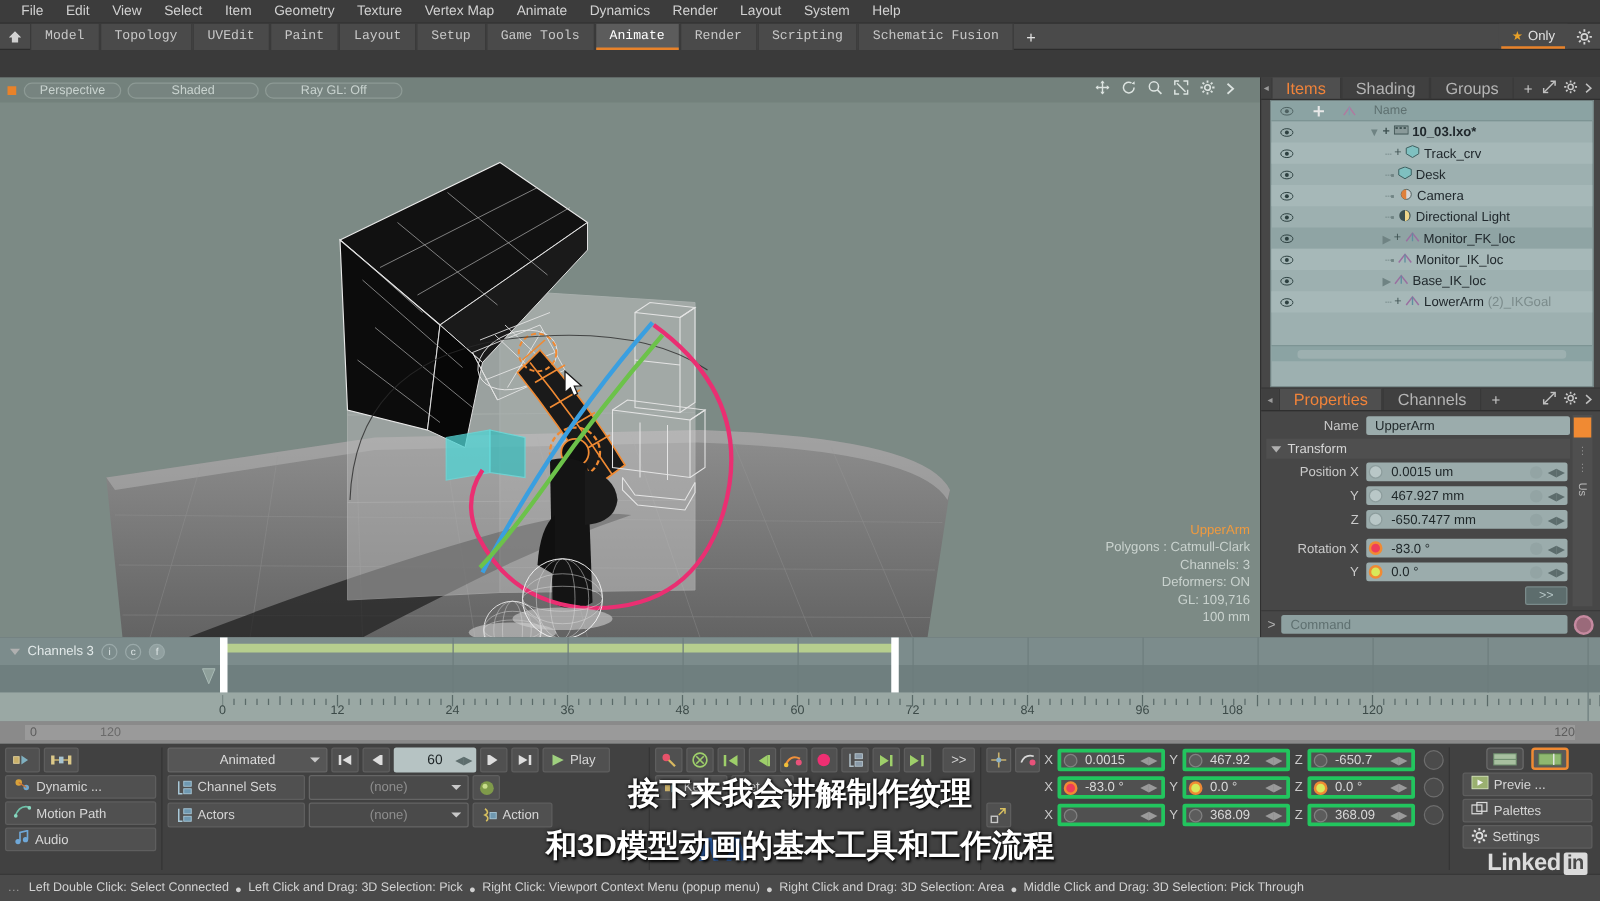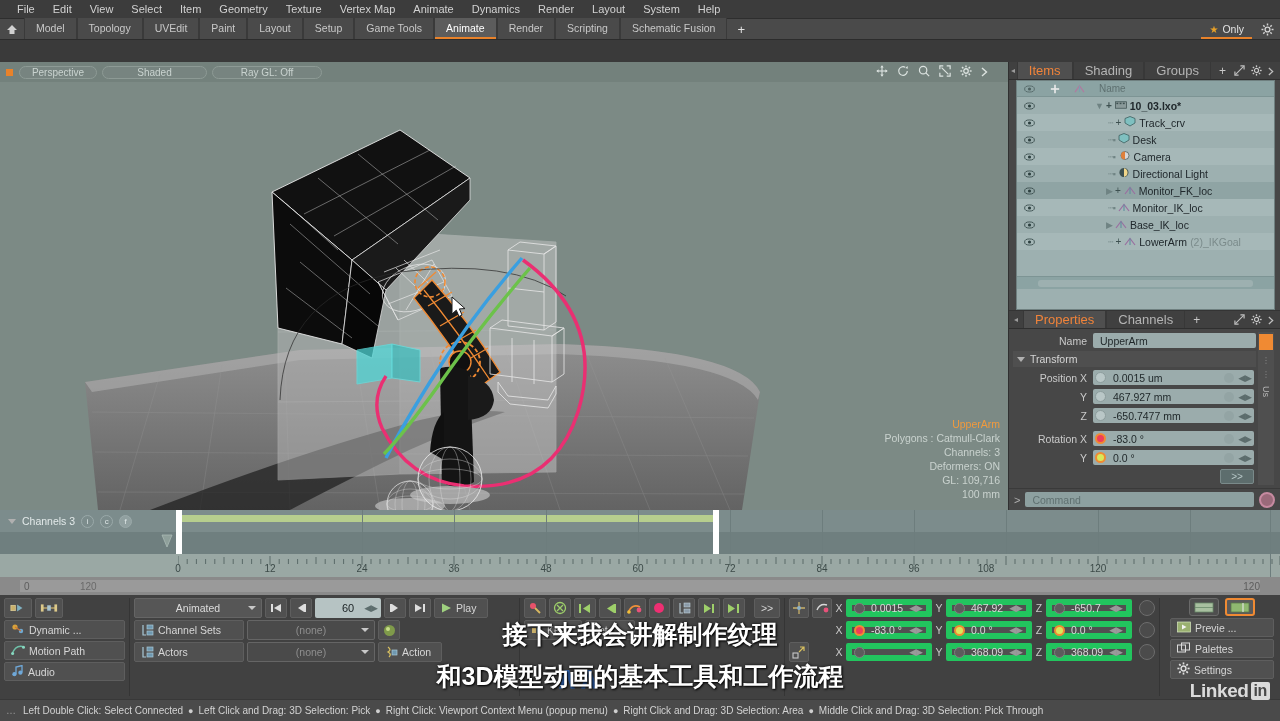--- a/index.html
+++ b/index.html
@@ -22,21 +22,21 @@
   .menubar { height:19px; background:#3c3c3c; display:flex; align-items:center;
     padding-left:8px; border-bottom:1px solid #2e2e2e; }
   .menuitem { font-size:11px; color:#d2d2d2; padding:0 9px; line-height:19px; }
 
   
   .layoutbar { height:21px; background:#4a4a4a; display:flex; align-items:stretch;
     border-bottom:1px solid #2c2c2c; }
   .lb-home { width:24px; display:flex; align-items:center; justify-content:center; }
   .lb-label { font-size:11px; color:#cfcfcf; line-height:21px; padding-left:4px;
     width:255px; }
-  .lb-tabs { display:flex; align-items:flex-end; }
+  .lb-tabs { display:flex; align-items:flex-start;font-family:Liberation Mono, monospace; }
   .lb-tab { font-size:10.5px; color:#c8c8c8; padding:0 11px; line-height:21px;
     background:#4a4a4a; border-left:1px solid #3a3a3a; border-right:1px solid #3a3a3a;
     position:relative; }
   .lb-tab.active { background:#5c5c5c; color:#ffffff; }
   .lb-tab.active:after { content:""; position:absolute; left:0; right:0; bottom:0;
     height:2px; background:#e8822a; }
   .lb-plus { color:#e2e2e2; font-size:13px; padding:0 10px; line-height:21px; }
   .lb-right { margin-left:auto; display:flex; align-items:stretch; }
   .lb-only { font-size:10.5px; color:#e2e2e2; padding:0 10px; line-height:21px;
     display:flex; align-items:center; gap:4px; position:relative; background:#4a4a4a;}
@@ -204,21 +204,21 @@
     font-size:10.5px; position:relative;}
   .bsel .caret { position:absolute; right:5px; border-left:4px solid transparent;
     border-right:4px solid transparent; border-top:4px solid #c8c8c8;}
   .bsel.dim { color:#8e8e8e; background:#4a4a4a; }
   .numfield { height:20px; background:#b6c3c3; border-radius:2px; display:flex;
     align-items:center; justify-content:center; color:#1b2224; font-size:11px;
     position:relative; }
   .numfield .sp { position:absolute; right:3px; color:#5d6d6d; font-size:9px;}
   .xyz { display:flex; align-items:center; gap:3px; }
   .xyz .lbl { font-size:10.5px; color:#c9c9c9; width:8px; text-align:center;}
-  .xyz .fld { width:86px; height:18px; background:#505050; border:6px solid #22c55e;
+  .xyz .fld { width:86px; height:18px; background:#505050; border:3px solid #22c55e;
     border-radius:2px; display:flex; align-items:center; padding:0 2px; position:relative;}
   .xyz .dot { width:11px; height:11px; border-radius:50%; background:#5c5c5c;
     border:1px solid #808080; flex:none;}
   .xyz .dot.red { background:#ee3d5a; border:2px solid #f08a33;}
   .xyz .dot.ylw { background:#d8e85a; border:2px solid #f08a33;}
   .xyz .v { font-size:10.5px; color:#d8d8d8; padding-left:6px;}
   .xyz .sp { position:absolute; right:3px; color:#9a9a9a; font-size:9px;}
   .xyz .circ { width:16px; height:16px; border-radius:50%; border:1px solid #6d6d6d;
     background:#4b4b4b; margin-left:4px;}
   .icobtn { width:22px; height:20px; background:#505050; border:1px solid #5e5e5e;

